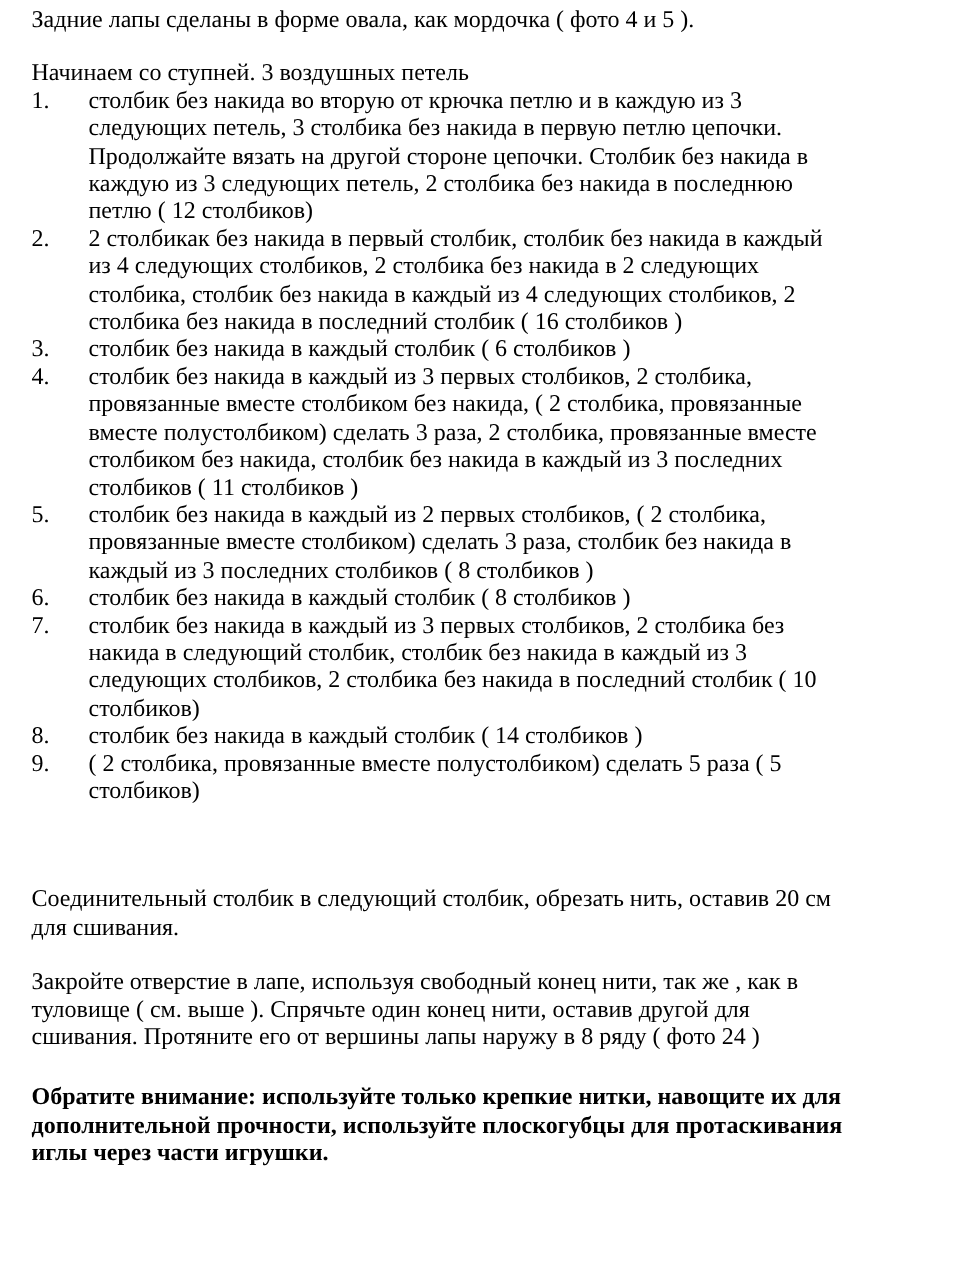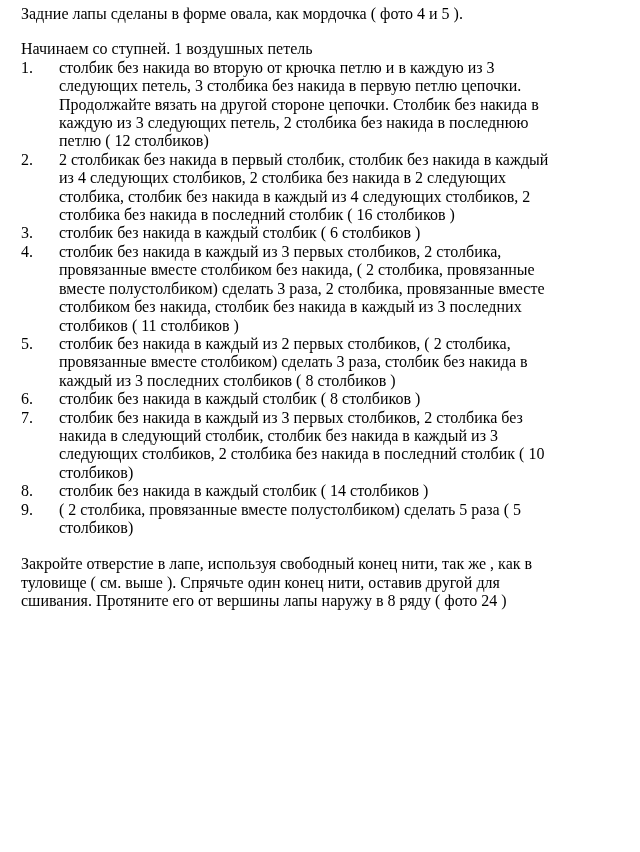--- a/index.html
+++ b/index.html
@@ -34,21 +34,21 @@
   }
   .note-para { margin-top: 22px; font-weight: bold; }
 </style>
 </head>
 <body>
 
 <div class="page">
 
   <p class="para intro">Задние лапы сделаны в форме овала, как мордочка ( фото 4 и 5 ).</p>
 
-  <p class="para">Начинаем со ступней. 1 воздушных петель</p>
+  <p class="para">Начинаем со ступней. 3 воздушных петель</p>
 
   <div class="steps">
     <div class="step">
       <span class="step-num">1.</span>
       <span class="step-text">столбик без накида во вторую от крючка петлю и в каждую из 3
 следующих петель, 3 столбика без накида в первую петлю цепочки.
 Продолжайте вязать на другой стороне цепочки. Столбик без накида  в
 каждую из 3 следующих петель, 2 столбика без накида в последнюю
 петлю ( 12 столбиков)</span>
     </div>
@@ -92,20 +92,25 @@
       <span class="step-num">8.</span>
       <span class="step-text">столбик без накида в каждый столбик ( 14 столбиков )</span>
     </div>
     <div class="step">
       <span class="step-num">9.</span>
       <span class="step-text">( 2 столбика, провязанные вместе полустолбиком) сделать 5 раза ( 5
 столбиков)</span>
     </div>
   </div>
 
+  <p class="para join-para">Соединительный столбик в следующий столбик, обрезать нить, оставив 20 см
+для сшивания.</p>
 
   <p class="para close-para">Закройте отверстие в лапе, используя свободный конец нити, так же , как в
 туловище ( см. выше ). Спрячьте один конец нити, оставив другой для
 сшивания. Протяните его от вершины лапы наружу в 8 ряду ( фото 24 )</p>
 
 
+  <p class="para note-para">Обратите внимание: используйте только крепкие нитки, навощите их для
+дополнительной прочности, используйте плоскогубцы для протаскивания
+иглы через части игрушки.</p>
 
 </div>
 
 </body></html>

